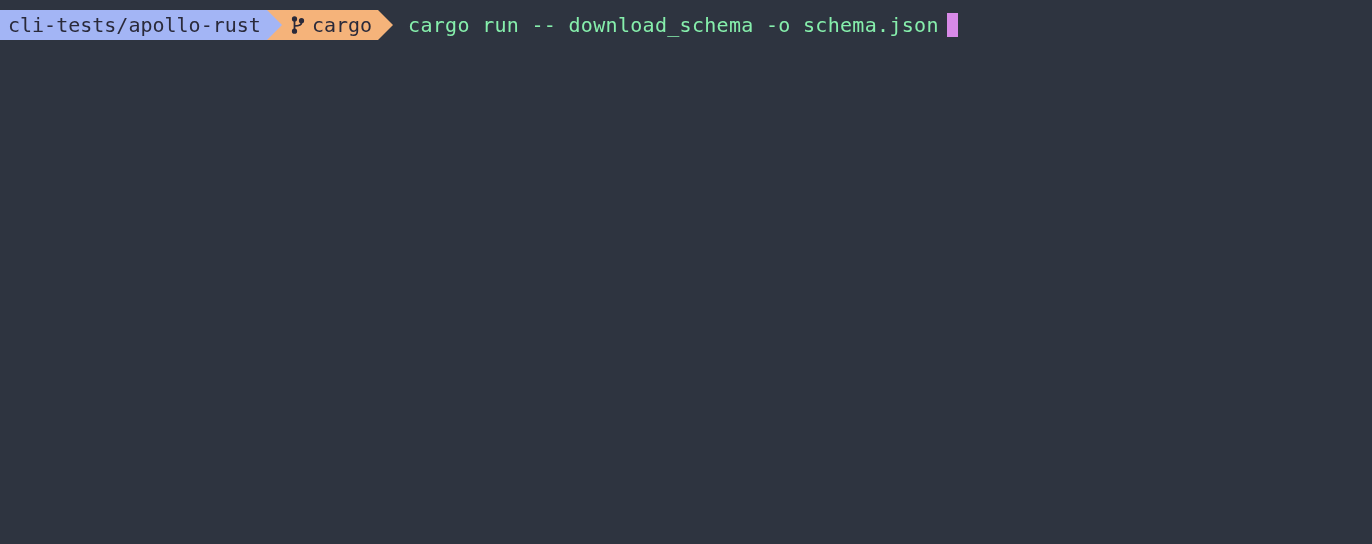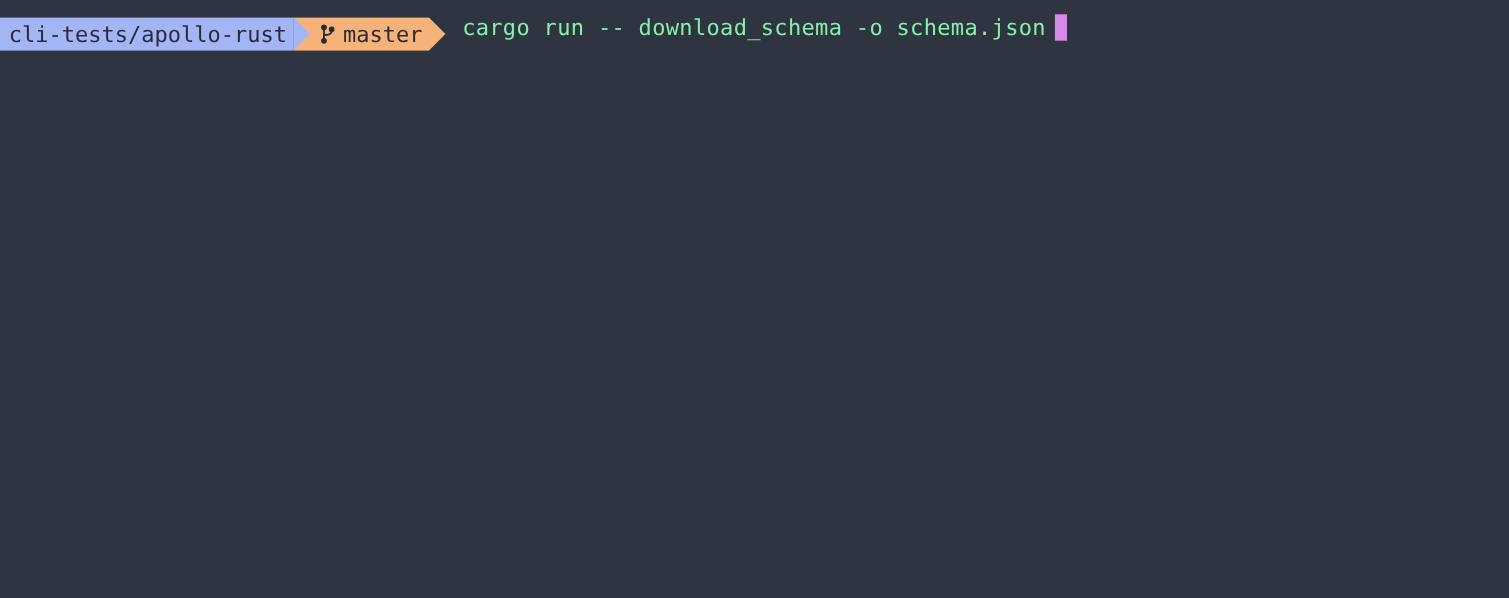--- a/index.html
+++ b/index.html
@@ -10,20 +10,21 @@
     body {
       width: 1372px;
       height: 544px;
       background-color: #2e3440;
       font-family: 'Menlo', 'Monaco', 'Consolas', monospace;
       font-size: 20px;
       overflow: hidden;
     }
     .prompt-line {
       display: flex;
+      align-items: center;
       height: 34px;
       padding-top: 16px;
     }
     .segment {
       display: flex;
       align-items: center;
       height: 30px;
       position: relative;
       padding-left: 10px;
       padding-right: 6px;
@@ -96,19 +97,19 @@
   <div class="segment segment-branch">
     <span class="branch-icon">
       <svg viewBox="0 0 16 20" fill="none" stroke="#2a2a3a" stroke-width="2">
         <circle cx="4" cy="3" r="2" fill="#2a2a3a"></circle>
         <circle cx="12" cy="5" r="2" fill="#2a2a3a"></circle>
         <circle cx="4" cy="17" r="2" fill="#2a2a3a"></circle>
         <path d="M4 5 L4 15" stroke="#2a2a3a"></path>
         <path d="M12 7 Q12 11 4 11" stroke="#2a2a3a" fill="none"></path>
       </svg>
     </span>
-    <span>master</span>
+    <span>cargo</span>
   </div>
   <div class="command-area">
     <span>cargo run -- download_schema -o schema.json</span>
     <span class="cursor"></span>
   </div>
 </div>
 
 </body></html>

